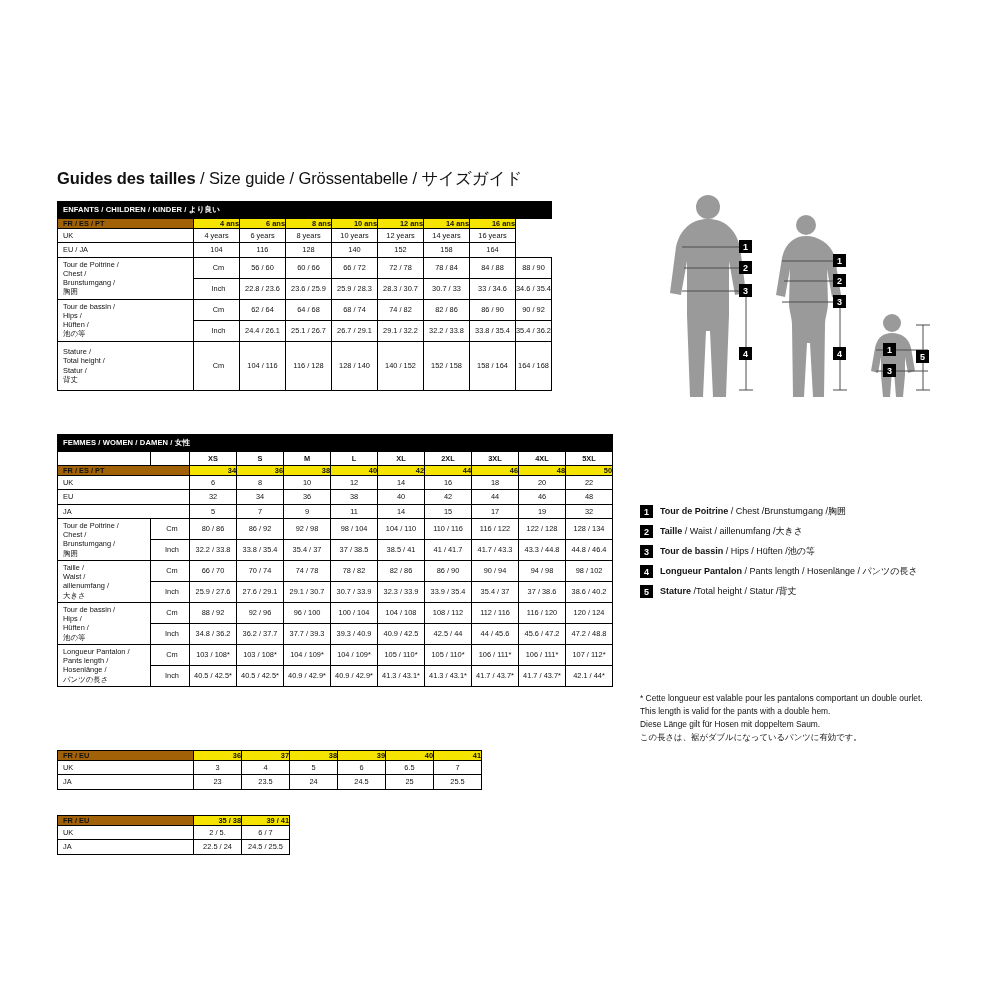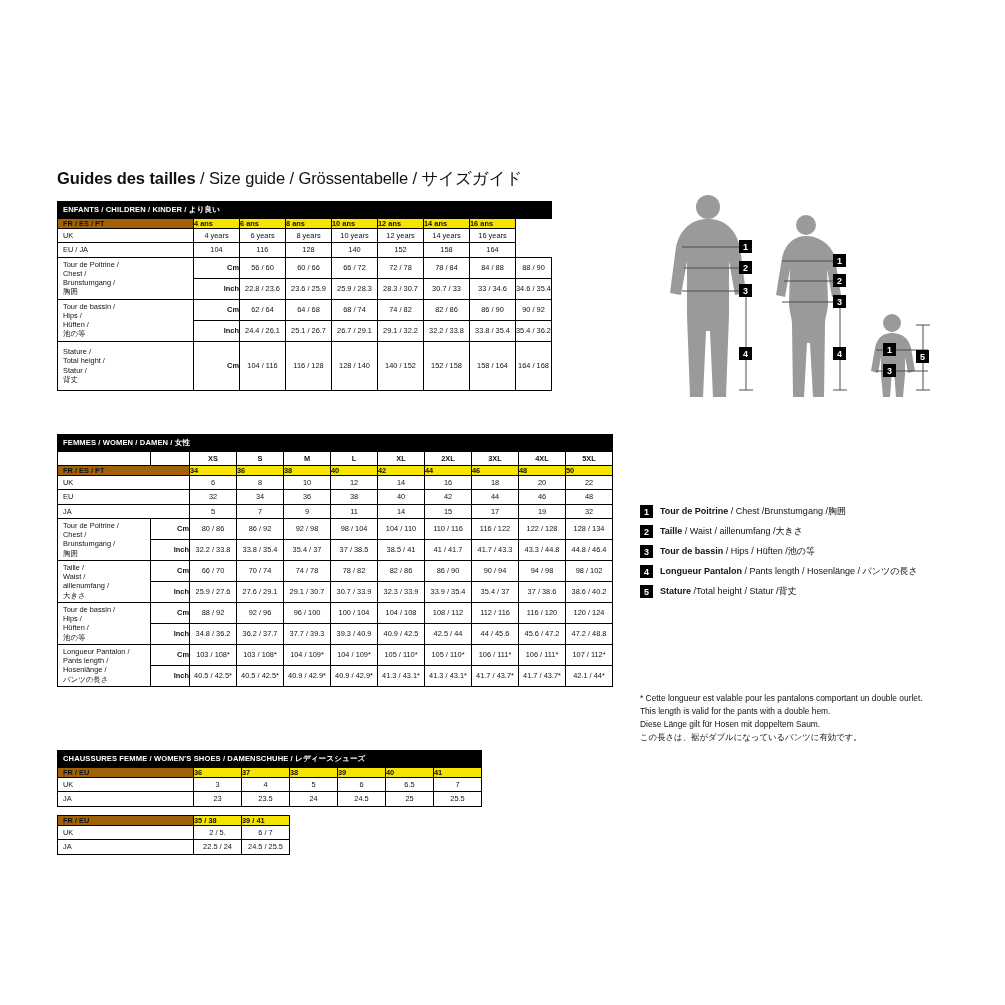--- a/index.html
+++ b/index.html
@@ -9,24 +9,24 @@
   .title{position:absolute;left:57px;top:168px;font-size:16.5px;letter-spacing:-0.1px;}
   .title b{font-weight:bold;}
   .title .light{font-weight:normal;}
 
   table{border-collapse:collapse;font-size:7.4px;}
   td,th{border:1px solid #000;padding:0;}
 
   
   .tbl{position:absolute;background:#fff;}
   .hdrbar td{background:#000;color:#fff;font-weight:bold;font-size:7.6px;padding:3px 5px;text-align:left;letter-spacing:0.1px;}
-  .yellow{background:#f5e400;font-weight:bold;text-align:left;}
+  .yellow{background:#f5e400;font-weight:bold;text-align:right;}
   .yellowleft{background:#a16207;font-weight:bold;text-align:left;padding-left:5px;}
   .rowlabel{text-align:left;padding:2px 5px;line-height:1.25;}
-  .unit{text-align:right;padding-left:4px;font-weight:bold;}
+  .unit{text-align:center;padding-left:4px;font-weight:normal;}
   .nb{border:none;}
 
   td.c{text-align:center;height:13px;}
   .grp td{vertical-align:middle;}
 
   
   .figs{position:absolute;left:640px;top:185px;width:330px;height:250px;}
   svg{display:block;}
 
   .legend{position:absolute;left:640px;top:505px;width:340px;font-size:9px;}
@@ -334,23 +334,20 @@
         <td class="c">41.7 / 43.7*</td>
         <td class="c">42.1 / 44*</td>
       </tr>
     </tbody>
       </table>
   </div>
 
   <div class="tbl" style="left:57px;top:750px;">
     <table>
       <tbody>
-          <tr class="hdrbar">
-        <td colspan="7">CHAUSSURES FEMME / WOMEN'S SHOES / DAMENSCHUHE / レディースシューズ</td>
-      </tr>
       <tr>
         <td class="yellowleft" style="width:130px">FR / EU</td>
         <td class="yellow" style="width:47px">36</td>
         <td class="yellow" style="width:47px">37</td>
         <td class="yellow" style="width:47px">38</td>
         <td class="yellow" style="width:47px">39</td>
         <td class="yellow" style="width:47px">40</td>
         <td class="yellow" style="width:47px">41</td>
       </tr>
       <tr>

